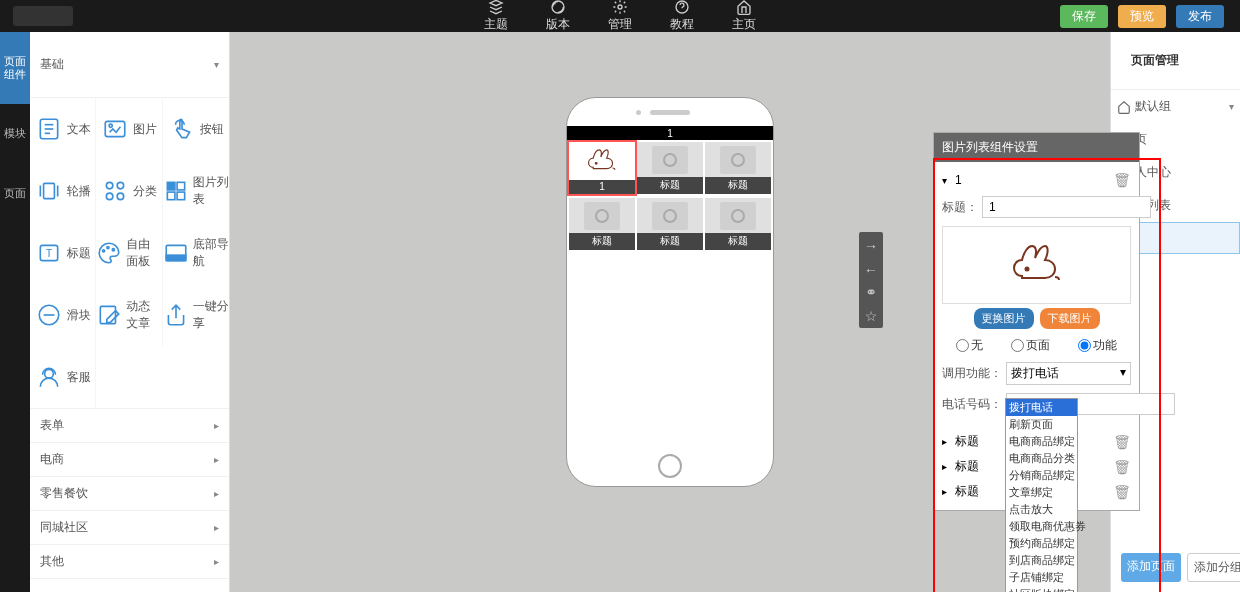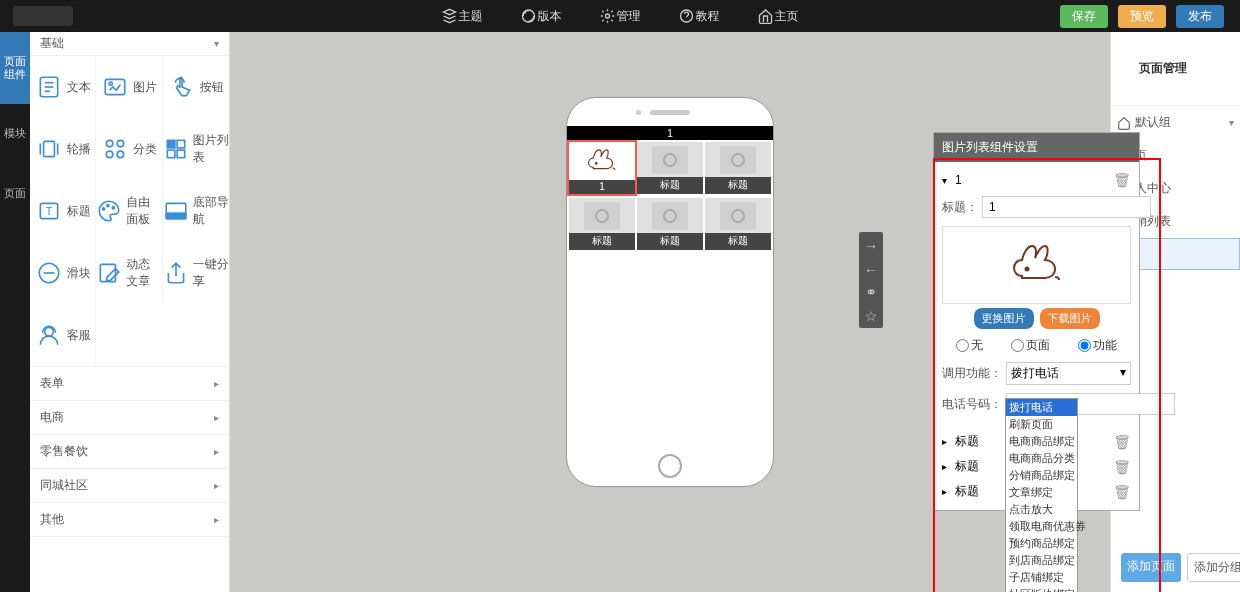--- a/index.html
+++ b/index.html
@@ -1,36 +1,36 @@
 <!DOCTYPE html>
 <html><head>
 <meta charset="utf-8">
 <style>
 * { margin: 0; padding: 0; box-sizing: border-box; font-family: "Microsoft YaHei", Arial, sans-serif; }
 body { width: 1240px; height: 592px; overflow: hidden; background: #fff; position: relative; }
 .topbar { height: 32px; background: #1a1a1a; display: flex; align-items: center; color: #ddd; font-size: 12px; position: relative; }
 .topbar-left { width: 85px; height: 100%; display: flex; align-items: center; justify-content: center; }
 .topbar-logo { width: 60px; height: 20px; background: #333; border-radius: 3px; }
 .topbar-tabs { position: absolute; left: 50%; transform: translateX(-50%); display: flex; gap: 38px; height: 100%; align-items: center; }
-.topbar-tab { display: flex; align-items: center; gap: 1px; cursor: pointer; }
+.topbar-tab { display: flex; flex-direction: column; align-items: center; gap: 1px; cursor: pointer; }
 .topbar-tab .ticon { width: 16px; height: 16px; display: flex; align-items: center; justify-content: center; }
 .topbar-right { position: absolute; right: 16px; display: flex; gap: 10px; }
 .btn { padding: 3px 12px; border-radius: 3px; font-size: 12px; color: #fff; cursor: pointer; }
 .btn-save { background: #5cb85c; }
 .btn-preview { background: #f0ad4e; }
 .btn-publish { background: #337ab7; }
 
 .main { display: flex; height: calc(100% - 32px); }
 
 .leftrail { width: 30px; background: #1a1a1a; color: #bbb; display: flex; flex-direction: column; font-size: 11px; }
 .leftrail-item { padding: 23px 3px; text-align: center; cursor: pointer; line-height: 1.2; }
 .leftrail-item.active { background: #337ab7; color: #fff; }
 
 .components { width: 200px; background: #fff; border-right: 1px solid #ddd; font-size: 12px; overflow-y: auto; }
-.comp-header { padding: 3px 10px; display: flex; justify-content: space-between; align-items: center; color: #555; border-bottom: 1px solid #f0f0f0; cursor: pointer; }
+.comp-header { padding: 24px 10px; display: flex; justify-content: space-between; align-items: center; color: #555; border-bottom: 1px solid #f0f0f0; cursor: pointer; }
 .comp-grid { display: grid; grid-template-columns: repeat(3, 1fr); border-bottom: 1px solid #f0f0f0; }
 .comp-cell { height: 62px; display: flex; flex-direction: row; align-items: center; justify-content: center; gap: 4px; cursor: pointer; color: #555; border-right: 1px solid #f5f5f5; }
 .comp-cell:nth-child(3n) { border-right: none; }
 .comp-icon { width: 28px; height: 28px; display: flex; align-items: center; justify-content: center; }
 .comp-section { padding: 8px 10px; display: flex; justify-content: space-between; align-items: center; color: #555; border-bottom: 1px solid #f0f0f0; cursor: pointer; }
 
 .canvas { flex: 1; background: #c9cac8; position: relative; display: flex; align-items: flex-start; justify-content: center; padding-top: 65px; }
 .phone { width: 208px; height: 390px; background: #fff; border-radius: 30px; border: 1px solid #999; position: relative; overflow: hidden; }
 .phone-top { height: 28px; display: flex; align-items: center; justify-content: center; }
 .phone-speaker { width: 40px; height: 5px; background: #ccc; border-radius: 3px; position: relative; }
@@ -63,21 +63,21 @@
 .sp-btn.orange { background: #f0853a; }
 .sp-radio-row { display: flex; align-items: center; justify-content: space-around; padding: 4px 0; font-size: 12px; color: #333; }
 .sp-radio { display: flex; align-items: center; gap: 2px; }
 .sp-select { flex: 1; border: 1px solid #ccc; padding: 2px 4px; font-size: 12px; background: #fff; position: relative; }
 .dropdown { position: absolute; left: 775px; top: 366px; width: 73px; background: #fff; border: 1px solid #999; font-size: 11px; z-index: 100; }
 .dropdown-item { padding: 1px 3px; cursor: pointer; color: #333; white-space: nowrap; }
 .dropdown-item.selected { background: #2a6ed8; color: #fff; }
 .redbox { position: absolute; left: 703px; top: 126px; width: 228px; height: 460px; border: 2px solid #f00; pointer-events: none; }
 
 .rightpanel { width: 130px; border-left: 1px solid #ddd; background: #fff; display: flex; flex-direction: column; font-size: 12px; }
-.rp-header { padding: 28px; font-weight: bold; color: #333; border-bottom: 1px solid #eee; }
+.rp-header { padding: 20px; font-weight: bold; color: #333; border-bottom: 1px solid #eee; }
 .rp-group { padding: 8px 6px; display: flex; justify-content: space-between; align-items: center; color: #555; cursor: pointer; }
 .rp-item { padding: 8px 12px; color: #555; cursor: pointer; }
 .rp-item.active { background: #eaf3fb; border: 1px solid #8fc5ea; }
 .rp-bottom { margin-top: auto; padding: 10px; display: flex; gap: 6px; }
 .rp-btn { flex: 1; padding: 5px 6px; border-radius: 3px; font-size: 12px; text-align: center; cursor: pointer; white-space: nowrap; }
 .rp-btn.primary { background: #5fa9e6; color: #fff; }
 .rp-btn.secondary { background: #fff; border: 1px solid #ccc; color: #555; }
 
 .chev { font-size: 10px; color: #888; }
 svg { display: block; }

